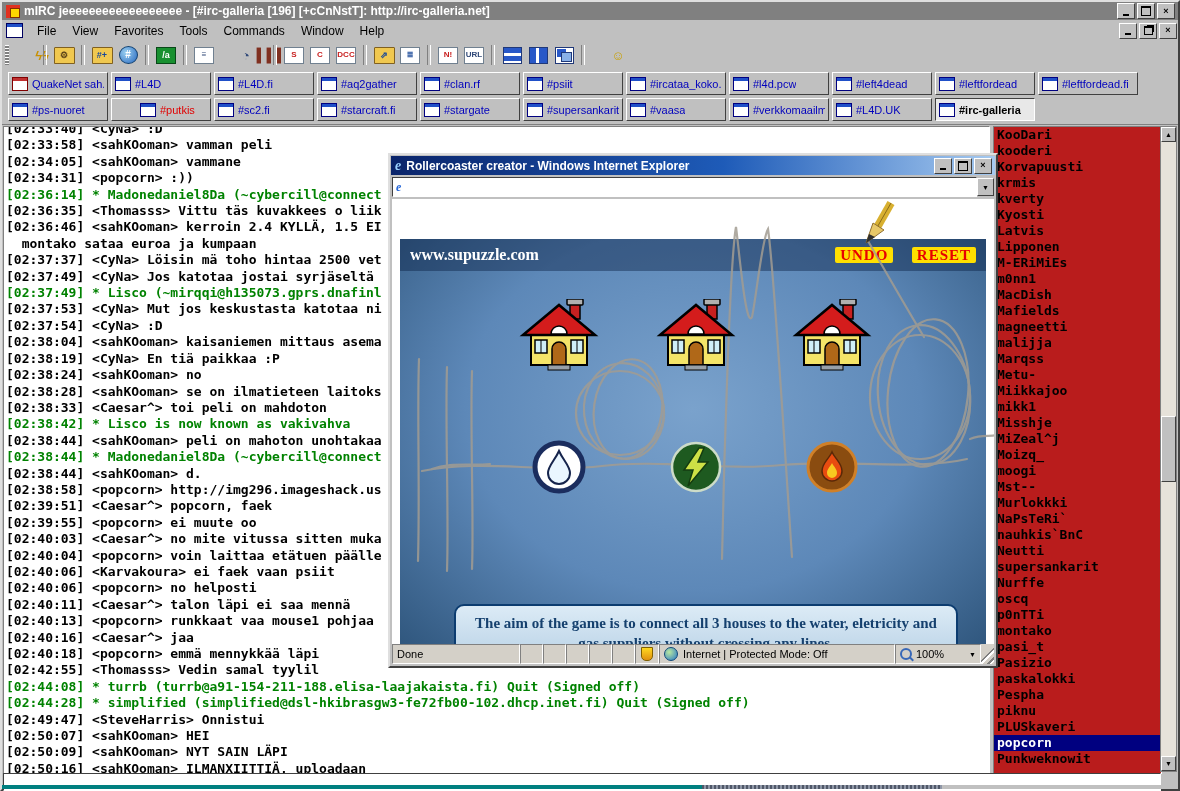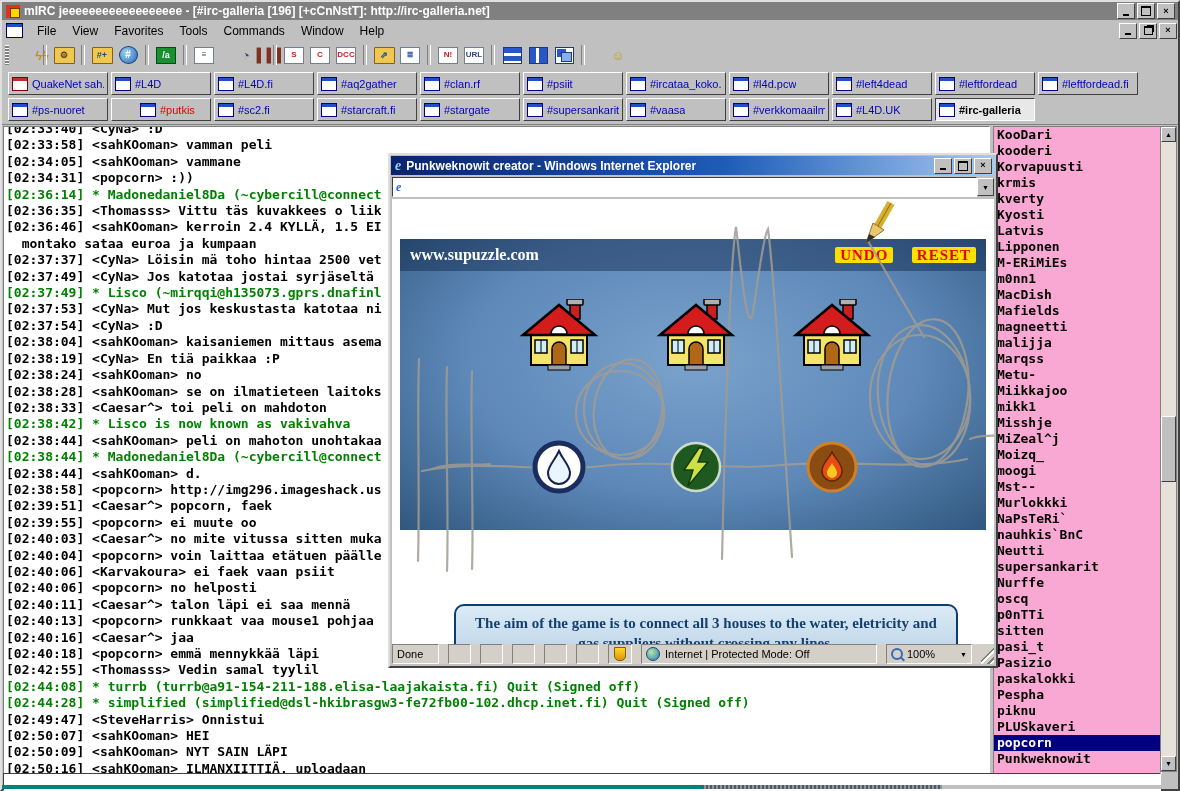--- a/index.html
+++ b/index.html
@@ -48,21 +48,21 @@
   .tab.server .tabicon::before{background:#c03030;}
   .tab.alert{color:#e00000;padding-left:28px;}
   .tab.active{background:#e8e8e8;border-color:#404040 #ffffff #ffffff #404040;color:#000;font-weight:bold;}
   .tab .lbl{overflow:hidden;text-overflow:clip;}
   
   #workspace{position:absolute;left:0;right:0;top:122px;bottom:2px;background:#c0c0c0;border-top:1px solid #808080;}
   #chatpane{position:absolute;left:1px;top:1px;width:985px;height:646px;background:#fff;border:1px solid;border-color:#808080 #fff #fff #808080;overflow:hidden;}
   #chatlines{margin-top:-6px;padding-left:2px;}
   .cline{font:bold 13px/16.4px "DejaVu Sans Mono",monospace;color:#000;white-space:pre;}
   .cline.event{color:#008200;}
-  #nickpane{position:absolute;left:991px;top:1px;width:167px;height:646px;background:#f9a8d4;border:1px solid;border-color:#808080 #fff #fff #808080;overflow:hidden;}
+  #nickpane{position:absolute;left:991px;top:1px;width:167px;height:646px;background:#b91c1c;border:1px solid;border-color:#808080 #fff #fff #808080;overflow:hidden;}
   .nick{font:bold 13px/16px "DejaVu Sans Mono",monospace;color:#000;padding-left:3px;white-space:pre;}
   .nick.selected{background:#000080;color:#fff;}
   
   #nickscroll{position:absolute;left:1158px;top:1px;width:17px;height:646px;background:#e6e2da;border:1px solid #808080;box-sizing:border-box;}
   .sbtn{position:absolute;left:0;width:15px;height:15px;background:#c0c0c0;border:1px solid;border-color:#ffffff #404040 #404040 #ffffff;
         display:flex;align-items:center;justify-content:center;font-size:7px;color:#000;box-sizing:border-box;}
   #sb-up{top:0;}
   #sb-down{bottom:0;}
   #sb-thumb{position:absolute;left:0;top:289px;width:15px;height:66px;background:#c0c0c0;border:1px solid;border-color:#ffffff #404040 #404040 #ffffff;box-sizing:border-box;}
   #inputbox{position:absolute;left:1px;top:648px;width:1156px;height:16px;background:#fff;border:1px solid;border-color:#404040 #fff #fff #404040;}
@@ -74,33 +74,33 @@
   #iewin{position:absolute;left:388px;top:153px;width:610px;height:515px;z-index:50;background:#c0c0c0;
          border:2px solid;border-color:#dfdfdf #404040 #404040 #dfdfdf;box-sizing:border-box;}
   #ietitle{height:19px;margin:1px;background:linear-gradient(90deg,#0a246a,#1e5bb8 55%,#a6caf0);display:flex;align-items:center;
            color:#fff;font-weight:bold;font-size:12px;padding:0 2px;}
   .ielogo{font:bold italic 14px "Liberation Serif",serif;color:#9cd2ff;margin:0 5px 0 2px;}
   #ieaddr{height:22px;display:flex;align-items:center;padding:0 2px;}
   #addrfield{flex:1;height:18px;background:#fff;border:1px solid;border-color:#404040 #fff #fff #404040;display:flex;align-items:center;font-size:11px;color:#000;padding-left:3px;overflow:hidden;}
   .ielogo-sm{font:bold italic 12px "Liberation Serif",serif;color:#2868d8;margin-right:6px;}
   #addrdrop{width:17px;height:18px;background:#c0c0c0;border:1px solid;border-color:#fff #404040 #404040 #fff;display:flex;align-items:center;justify-content:center;font-size:7px;box-sizing:border-box;}
   #iecontent{position:absolute;left:2px;right:2px;top:44px;bottom:22px;background:#fff;overflow:hidden;}
-  #gamecanvas{position:absolute;left:8px;top:40px;width:586px;height:291px;z-index:1;
+  #gamecanvas{position:absolute;left:8px;top:40px;width:586px;height:405px;z-index:1;
               background:radial-gradient(ellipse at 50% 42%,#7aa2cc 0%,#5d88b8 55%,#30577e 100%);}
   #gameband{position:absolute;left:0;right:0;top:0;height:32px;background:rgba(8,28,64,0.42);display:flex;align-items:center;justify-content:space-between;padding:0 10px;box-sizing:border-box;z-index:8;}
   #siteurl{color:#fff;font:bold 16px "Liberation Serif",serif;}
   .gbtn{background:#ffdf00;color:#e80000;font:bold 15px "Liberation Serif",serif;padding:0 5px;border-radius:2px;letter-spacing:1px;margin-left:14px;}
   #scribbles{position:absolute;inset:0;z-index:5;pointer-events:none;}
   .house{position:absolute;top:100px;width:82px;height:72px;z-index:10;}
   .util{position:absolute;top:241px;width:54px;height:54px;z-index:10;}
   #instrbox{position:absolute;left:54px;top:365px;width:504px;height:58px;z-index:10;background:linear-gradient(#dcebf6,#b9d2e6);
             border:2px solid #0c3c70;border-radius:10px;display:flex;align-items:center;justify-content:center;text-align:center;
             font:bold 15px/1.35 "Liberation Serif",serif;color:#15406e;padding:18px 14px;box-sizing:border-box;}
   
-  #iestatus{position:absolute;left:2px;right:2px;bottom:2px;height:20px;background:#d4d0c8;display:flex;gap:9px;align-items:stretch;font-size:11px;color:#000;}
+  #iestatus{position:absolute;left:2px;right:2px;bottom:2px;height:20px;background:#d4d0c8;display:flex;gap:0;align-items:stretch;font-size:11px;color:#000;}
   .pane{border:1px solid;border-color:#808080 #fff #fff #808080;display:flex;align-items:center;padding:0 4px;box-sizing:border-box;background:#d4d0c8;}
   .pane.grow{flex:1;}
   .globe{width:12px;height:12px;border-radius:50%;background:radial-gradient(circle at 35% 35%,#b8e8a0,#2878c8);border:1px solid #104878;margin-right:5px;flex:0 0 auto;}
   .shield{width:10px;height:12px;background:linear-gradient(#ffd820,#e09010);border:1px solid #806000;border-radius:0 0 5px 5px;}
   .mag{width:8px;height:8px;border:2px solid #3868b8;border-radius:50%;position:relative;margin-right:4px;flex:0 0 auto;}
   .mag::after{content:"";position:absolute;width:5px;height:2px;background:#3868b8;right:-4px;bottom:-2px;transform:rotate(45deg);}
   .grip{width:13px;border:none;background:
         linear-gradient(135deg,transparent 0 50%,#808080 50% 57%,#fff 57% 64%,transparent 64% 78%,#808080 78% 85%,#fff 85% 92%,transparent 92%);}
 </style>
 </head>
@@ -364,21 +364,21 @@
           <div class="nick">moogi</div>
           <div class="nick">Mst--</div>
           <div class="nick">Murlokkki</div>
           <div class="nick">NaPsTeRi`</div>
           <div class="nick">nauhkis`BnC</div>
           <div class="nick">Neutti</div>
           <div class="nick">supersankarit</div>
           <div class="nick">Nurffe</div>
           <div class="nick">oscq</div>
           <div class="nick">p0nTTi</div>
-          <div class="nick">sitten</div>
+          <div class="nick">montako</div>
           <div class="nick">pasi_t</div>
           <div class="nick">Pasizio</div>
           <div class="nick">paskalokki</div>
           <div class="nick">Pespha</div>
           <div class="nick">piknu</div>
           <div class="nick">PLUSkaveri</div>
           <div class="nick selected">popcorn</div>
           <div class="nick">Punkweknowit</div>
         </div>
       <div id="nickscroll">
@@ -391,21 +391,21 @@
 
     <div id="deskstrip">
       <span class="teal"></span>
       <span class="pat"></span>
     </div>
   </div>
 
   <div id="iewin">
     <div id="ietitle">
       <span class="ielogo">e</span>
-      <span>Punkweknowit creator - Windows Internet Explorer</span>
+      <span>Rollercoaster creator - Windows Internet Explorer</span>
       <span class="winbtns">
         <span class="wbtn">
             <span class="min"></span>
           </span>
         <span class="wbtn">
             <span class="max"></span>
           </span>
         <span class="wbtn">×</span>
       </span>
     </div>

